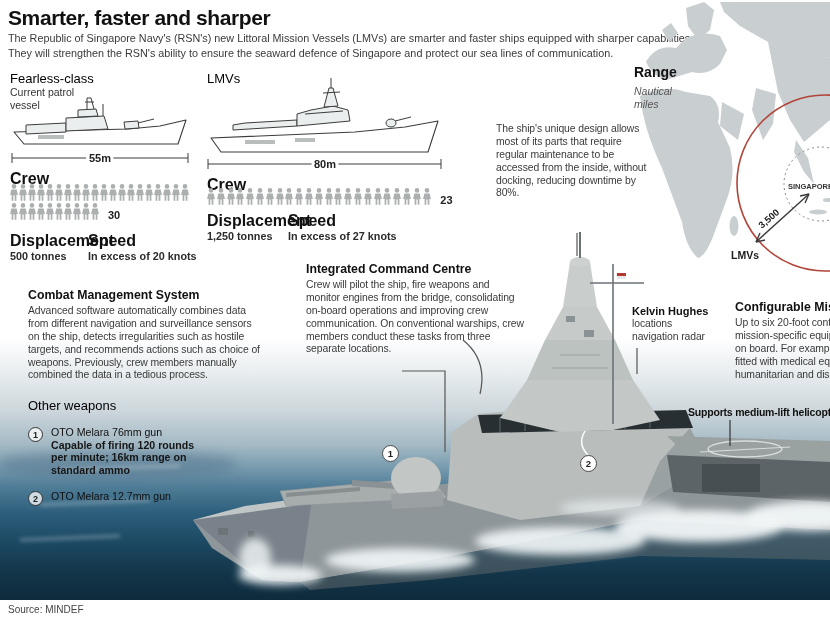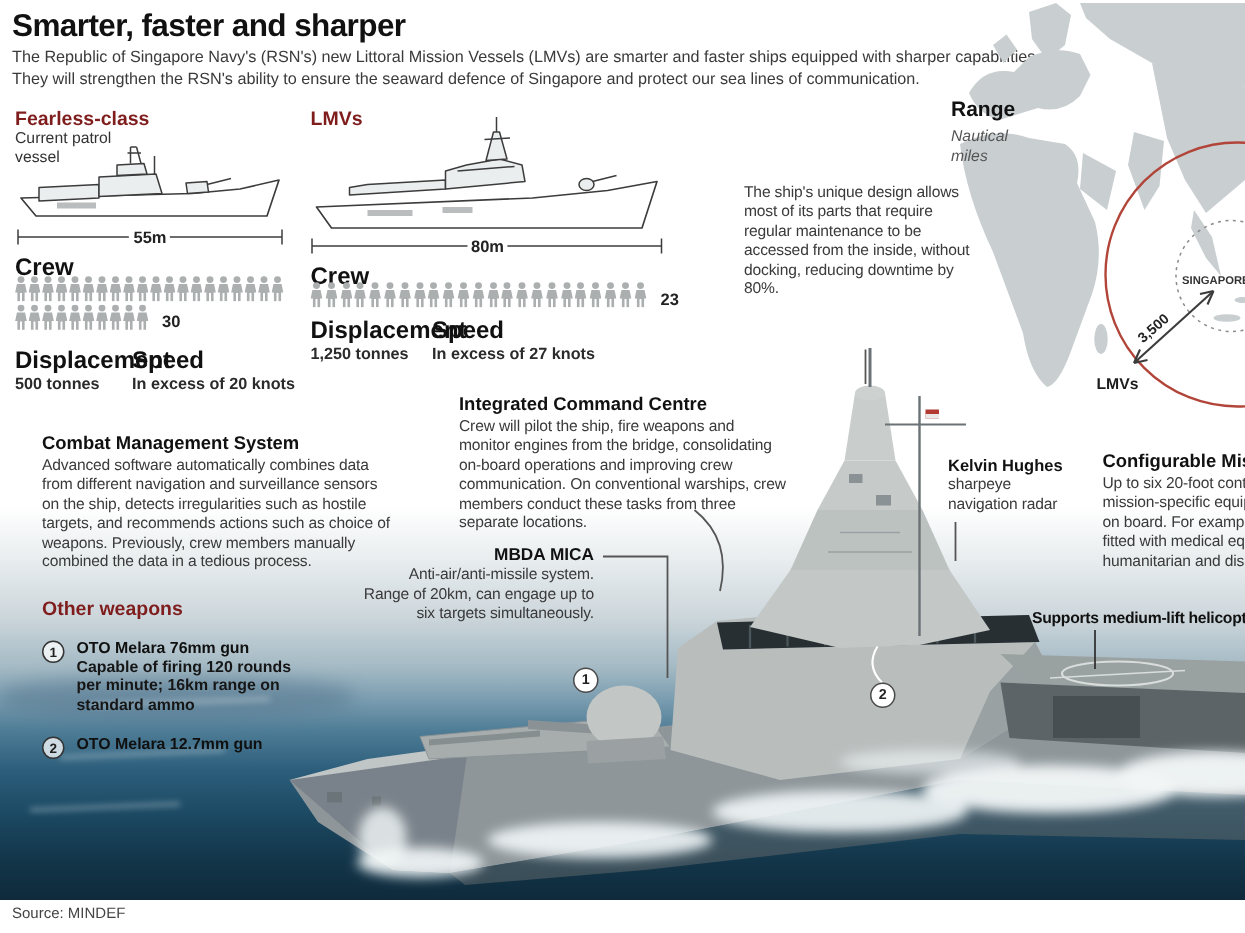--- a/index.html
+++ b/index.html
@@ -1,21 +1,21 @@
 <!DOCTYPE html>
 <html><head>
 <meta charset="utf-8">
 <style>
   html,body{margin:0;padding:0;background:#fff;}
   #canvas{position:relative;width:830px;height:622px;background:#ffffff;overflow:hidden;
           font-family:"Liberation Sans",sans-serif;color:#1c1c1c;padding-left:44px;}
   .abs{position:absolute;}
   .h1{font-size:21px;font-weight:800;letter-spacing:-0.4px;color:#111;}
   .sub{font-size:10.8px;color:#3a3a3a;line-height:1.35;}
-  .sec-h{font-size:13px;font-weight:700;color:#7f1d1d;}
+  .sec-h{font-size:13px;font-weight:400;color:#000000;}
   .sec-h2{font-size:12.3px;font-weight:800;color:#111;}
   .small{font-size:10.5px;color:#333;line-height:1.25;}
   .body{font-size:10.4px;color:#3a3a3a;line-height:1.24;letter-spacing:-0.1px;}
   .stat-label{font-size:16px;font-weight:800;color:#111;}
   .stat-value{font-size:10.8px;font-weight:700;color:#2b2b2b;}
   .crew-row{display:flex;align-items:flex-end;}
   .crew-row svg{margin-right:1px;}
   .crew-row.wide svg{margin-right:1.8px;}
   .person{fill:#acafaf;}
   .count{font-size:11px;font-weight:800;color:#222;margin-left:8px;position:relative;top:1px;text-align:center;}
@@ -23,21 +23,21 @@
     background:linear-gradient(180deg,#ffffff 0%,#e7ecee 14%,#ccd6db 28%,#a3b9c4 41%,
       #7599ad 50%,#4e7c96 57%,#2c5e7b 67%,#1c4963 78%,#133549 90%,#0e2a3b 100%);}
   #hills{left:0;top:452px;width:235px;height:26px;background:#54748c;opacity:.5;filter:blur(6px);border-radius:40%;}
   .marker{width:15px;height:15px;border-radius:50%;background:#fff;border:1.6px solid #4a4a4a;
           font-size:9.5px;font-weight:800;color:#222;display:flex;align-items:center;justify-content:center;}
   .w-item{display:flex;gap:8px;}
   .w-circle{flex:0 0 auto;width:13px;height:13px;border-radius:50%;background:rgba(255,255,255,.75);
             border:1.5px solid #333;font-size:9px;font-weight:800;color:#222;
             display:flex;align-items:center;justify-content:center;margin-top:1px;}
   .w-text{width:162px;font-size:10.6px;line-height:1.18;color:#161616;font-weight:700;}
-  .w-name{font-weight:700;color:#101010;}
+  .w-name{font-weight:400;color:#101010;}
   .nowrap{white-space:nowrap;}
   svg text{font-family:"Liberation Sans",sans-serif;}
   .mline{stroke:#3c3c3c;stroke-width:1;}
   .mtext{font-size:11px;font-weight:800;fill:#222;paint-order:stroke;stroke:#ffffff;stroke-width:6px;}
   .shipline{fill:#ffffff;stroke:#3c3c3c;stroke-width:1.1;stroke-linejoin:round;}
   .shipfill{fill:#ebeeee;stroke:#3c3c3c;stroke-width:1;stroke-linejoin:round;}
   .thin{stroke:#3c3c3c;stroke-width:1;fill:none;}
 </style>
 </head>
 <body>
@@ -445,28 +445,24 @@
   <div class="abs" style="left:306px;top:262px;width:218px">
     <div class="sec-h2">Integrated Command Centre</div>
     <div class="body" style="margin-top:3px">Crew will pilot the ship, fire weapons and monitor engines from the bridge, consolidating on-board operations and improving crew communication. On conventional warships, crew members conduct these tasks from three separate locations.</div>
   </div>
 
   <div class="abs" style="left:28px;top:288px;width:232px">
     <div class="sec-h2">Combat Management System</div>
     <div class="body" style="margin-top:3px">Advanced software automatically combines data from different navigation and surveillance sensors on the ship, detects irregularities such as hostile targets, and recommends actions such as choice of weapons. Previously, crew members manually combined the data in a tedious process.</div>
   </div>
 
-  <div class="abs" style="left:240px;top:364px;width:156px;text-align:right">
-    <div class="sec-h2" style="font-size:11.5px">MBDA MICA</div>
-    <div class="body" style="margin-top:2px">Anti-air/anti-missile system. Range of 20km, can engage up to six targets simultaneously.</div>
-  </div>
 
   <div class="abs" style="left:632px;top:305px;line-height:1.22">
     <div style="font-size:11px;font-weight:800;color:#111">Kelvin Hughes</div>
-    <div class="body">sharpeye</div>
+    <div class="body">locations</div>
     <div class="body">navigation radar</div>
   </div>
 
   <div class="abs" style="left:735px;top:300px;width:100px">
     <div class="sec-h2 nowrap">Configurable Miss</div>
     <div class="body nowrap" style="margin-top:3px">Up to six 20-foot conta</div>
     <div class="body nowrap">mission-specific equip</div>
     <div class="body nowrap">on board. For example,</div>
     <div class="body nowrap">fitted with medical equ</div>
     <div class="body nowrap">humanitarian and disas</div>

